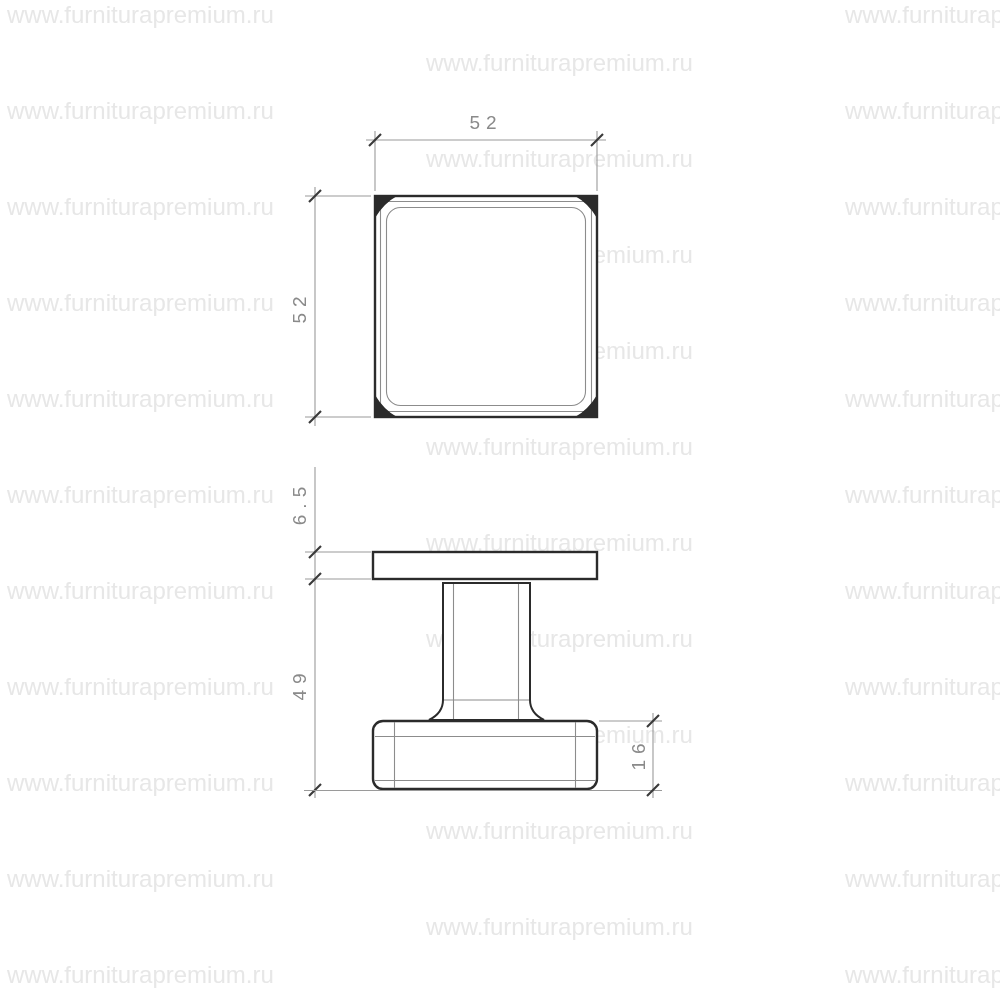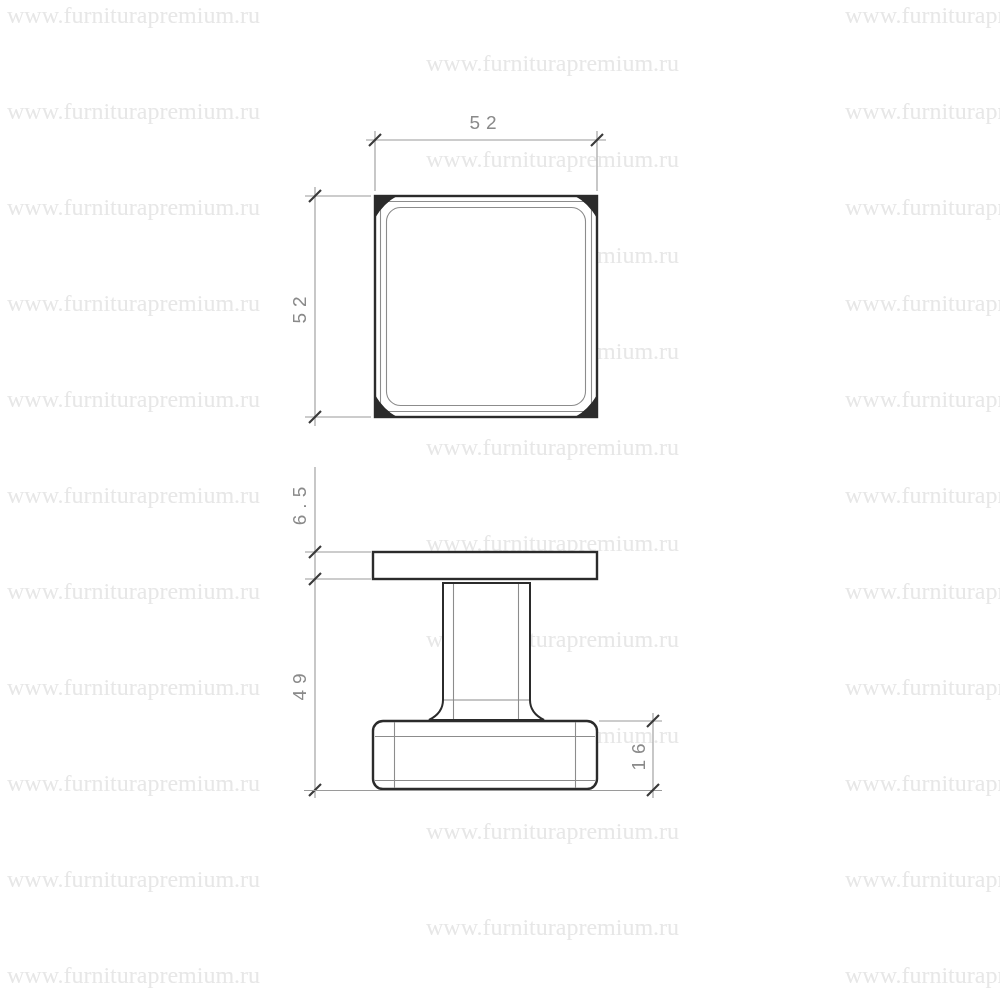--- a/index.html
+++ b/index.html
@@ -17,21 +17,21 @@
     height: 1000px;
     background: #ffffff;
   }
   #watermarks {
     position: absolute;
     inset: 0;
     z-index: 0;
   }
   .wm {
     position: absolute;
-    font-family: Liberation Serif, serif;
+    font-family: Liberation Sans, sans-serif;
     font-size: 24px;
     line-height: 28px;
     white-space: nowrap;
     user-select: none;
   }
   svg.drawing {
     position: absolute;
     left: 0;
     top: 0;
     z-index: 1;

